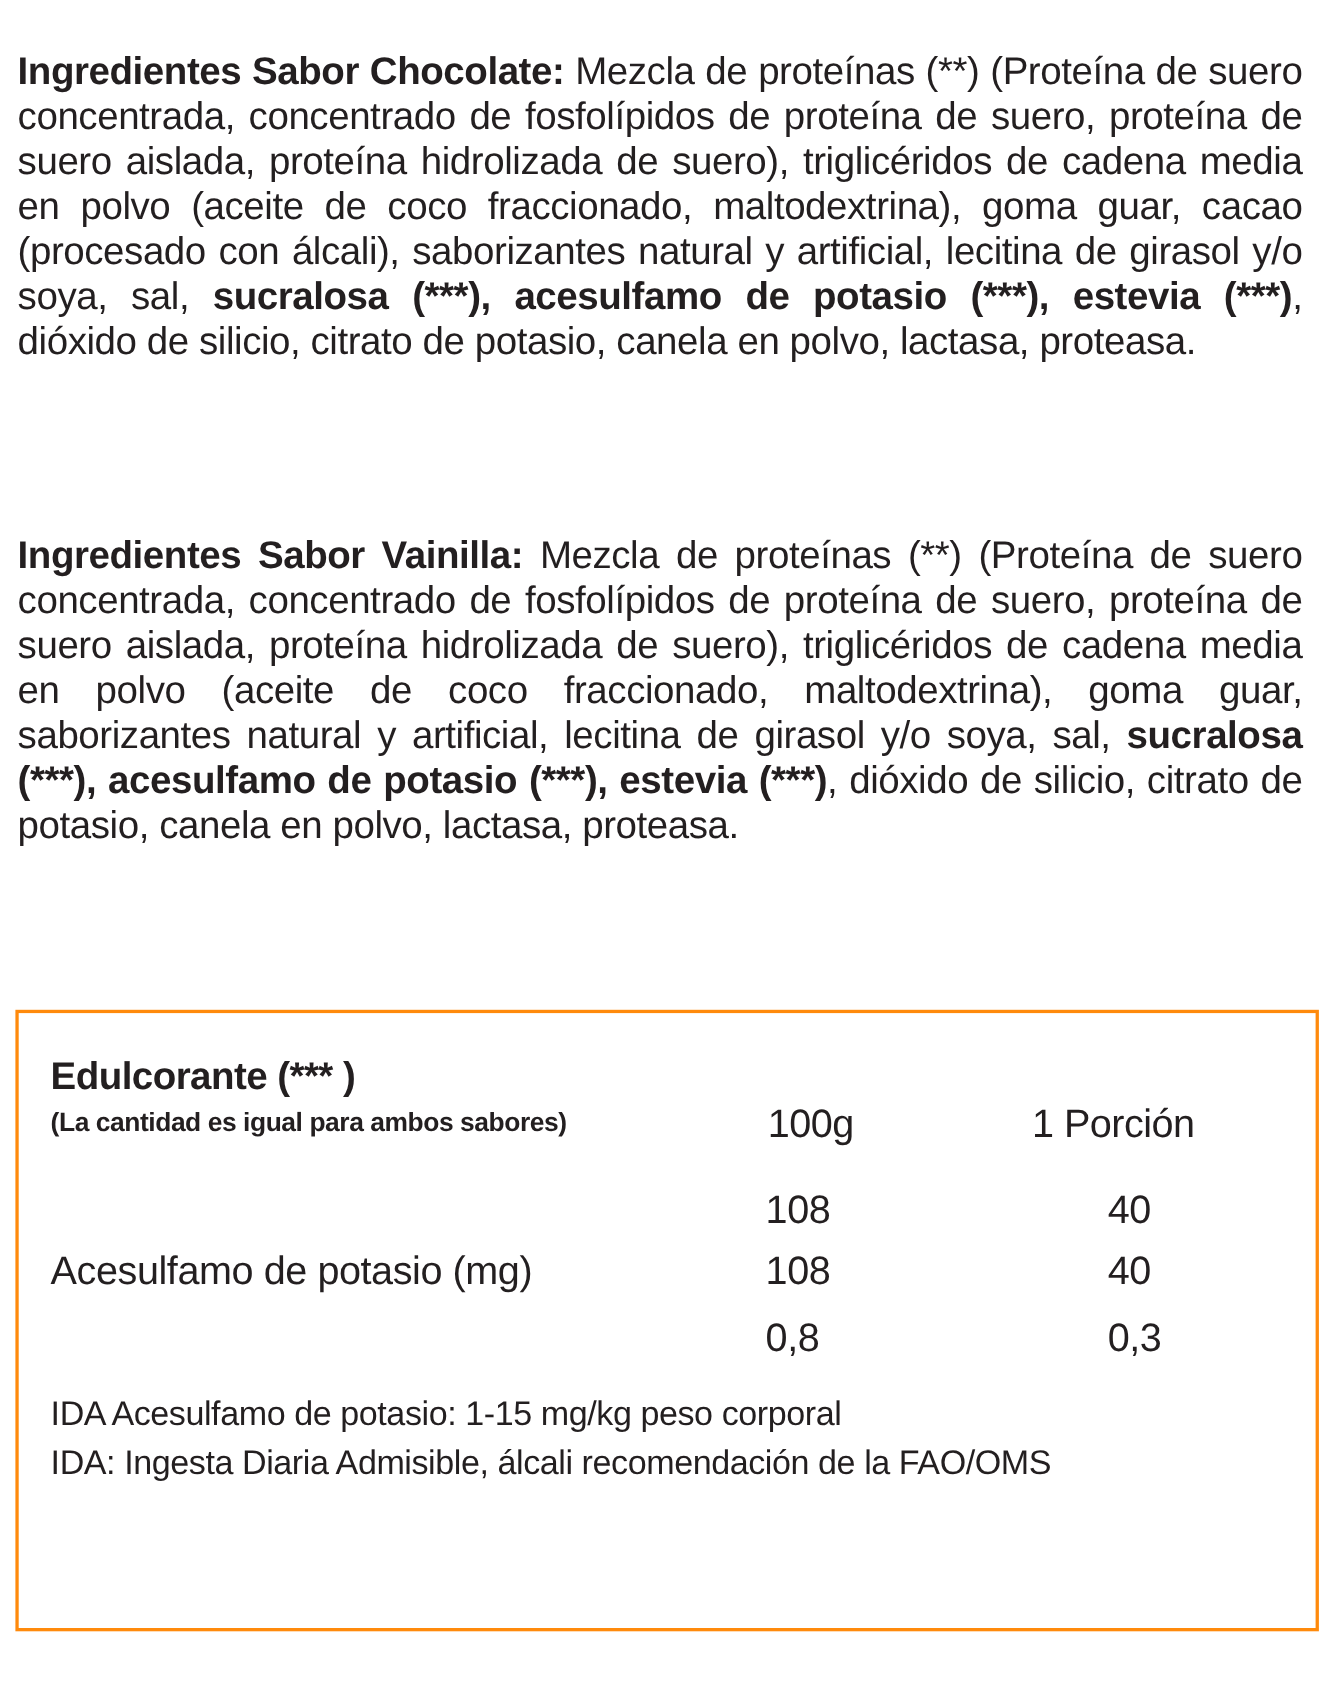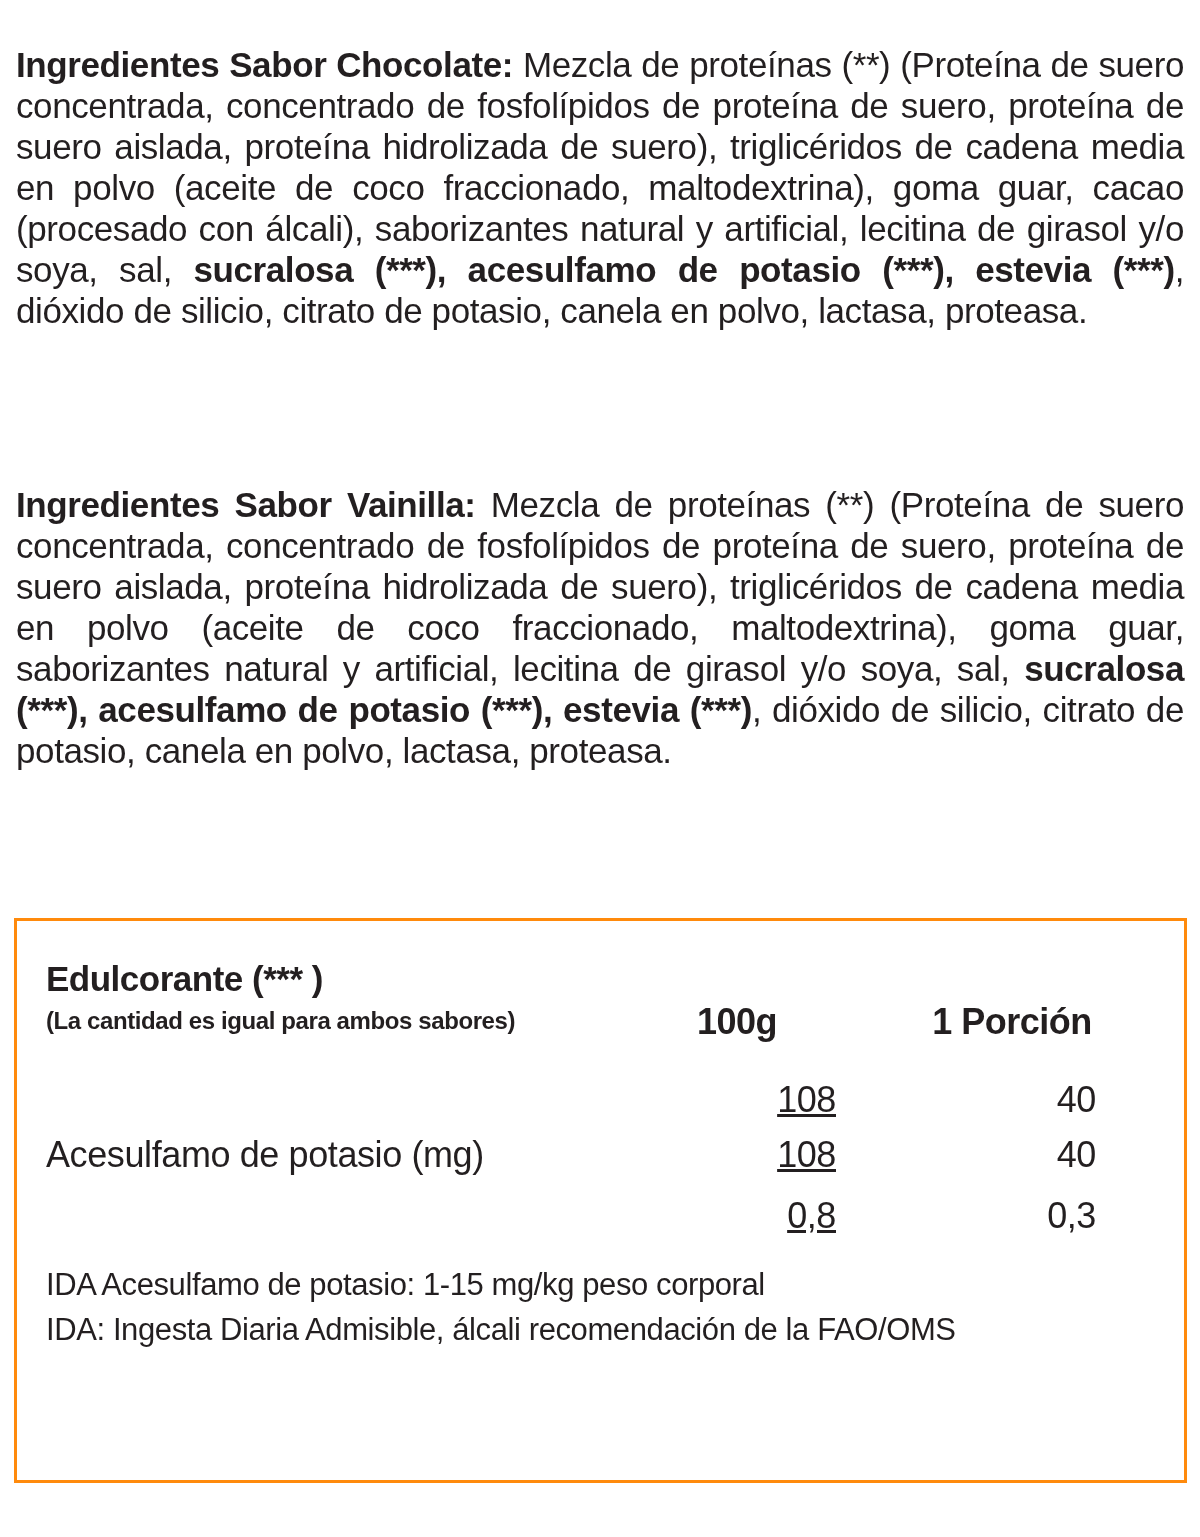--- a/index.html
+++ b/index.html
@@ -12,31 +12,31 @@
       position: absolute; left: 16px; width: 1168px;
       font-size: 35px; line-height: 41px;
       text-align: justify; letter-spacing: -0.4px;
       font-stretch: condensed;
     }
     .para b { font-weight: 700; }
     #p1 { top: 44px; }
     #p2 { top: 484px; }
     .box {
       position: absolute; left: 14px; top: 918px; width: 1167px; height: 559px;
-      border: 3px solid #7f1d1d; box-sizing: content-box;
+      border: 3px solid #7f1d1d; box-sizing: content-box; padding-left: 12px;
     }
     .box-title { position: absolute; left: 29px; top: 38px; font-size: 35px; font-weight: 700; letter-spacing: -0.5px; }
     .box-sub { position: absolute; left: 29px; top: 86px; font-size: 24px; font-weight: 700; letter-spacing: -0.4px; }
-    .col-h { position: absolute; top: 80px; font-size: 36px; font-weight: 700; letter-spacing: -0.5px; text-align: center; }
+    .col-h { position: absolute; top: 80px; font-size: 36px; font-weight: 400; letter-spacing: -0.5px; text-align: center; }
     #h100 { left: 650px; width: 140px; }
     #hpor { left: 880px; width: 230px; }
     .row { position: absolute; left: 29px; width: 1100px; height: 56px; font-size: 36px; letter-spacing: -0.4px; }
     .row .lbl { position: absolute; left: 0; }
-    .row .v1 { position: absolute; left: 650px; width: 140px; text-align: right; text-decoration: underline; }
-    .row .v2 { position: absolute; left: 930px; width: 120px; text-align: right; }
+    .row .v1 { position: absolute; left: 650px; width: 140px; text-align: left; }
+    .row .v2 { position: absolute; left: 961px; width: 120px; text-align: left; }
     #r0 { top: 158px; } #r1 { top: 213px; } #r2 { top: 274px; }
     .notes { position: absolute; left: 29px; top: 342px; font-size: 31px; line-height: 44.5px; letter-spacing: -0.4px; }
     .notes div { white-space: nowrap; }
   </style>
 </head>
 <body>
 
 <p class="para" id="p1" style="margin:0;"><b>Ingredientes Sabor Chocolate:</b><span> Mezcla de proteínas (**) (Proteína de suero concentrada, concentrado de fosfolípidos de proteína de suero, proteína de suero aislada, proteína hidrolizada de suero), triglicéridos de cadena media en polvo (aceite de coco fraccionado, maltodextrina), goma guar, cacao (procesado con álcali), saborizantes natural y artificial, lecitina de girasol y/o soya, sal, </span><b>sucralosa (***), acesulfamo de potasio (***), estevia (***)</b><span>, dióxido de silicio, citrato de potasio, canela en polvo, lactasa, proteasa.</span></p>
 
 <p class="para" id="p2" style="margin:0;"><b>Ingredientes Sabor Vainilla:</b><span> Mezcla de proteínas (**) (Proteína de suero concentrada, concentrado de fosfolípidos de proteína de suero, proteína de suero aislada, proteína hidrolizada de suero), triglicéridos de cadena media en polvo (aceite de coco fraccionado, maltodextrina), goma guar, saborizantes natural y artificial, lecitina de girasol y/o soya, sal, </span><b>sucralosa (***), acesulfamo de potasio (***), estevia (***)</b><span>, dióxido de silicio, citrato de potasio, canela en polvo, lactasa, proteasa.</span></p>

